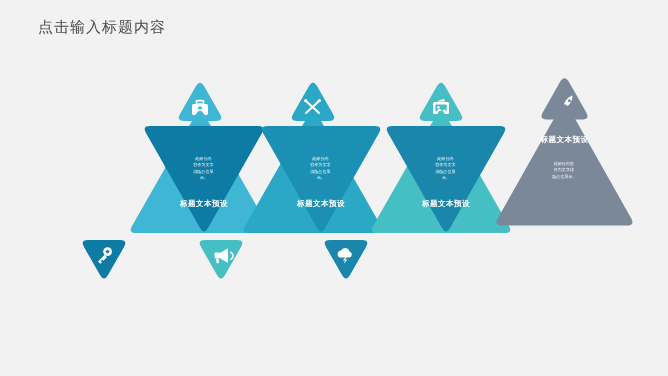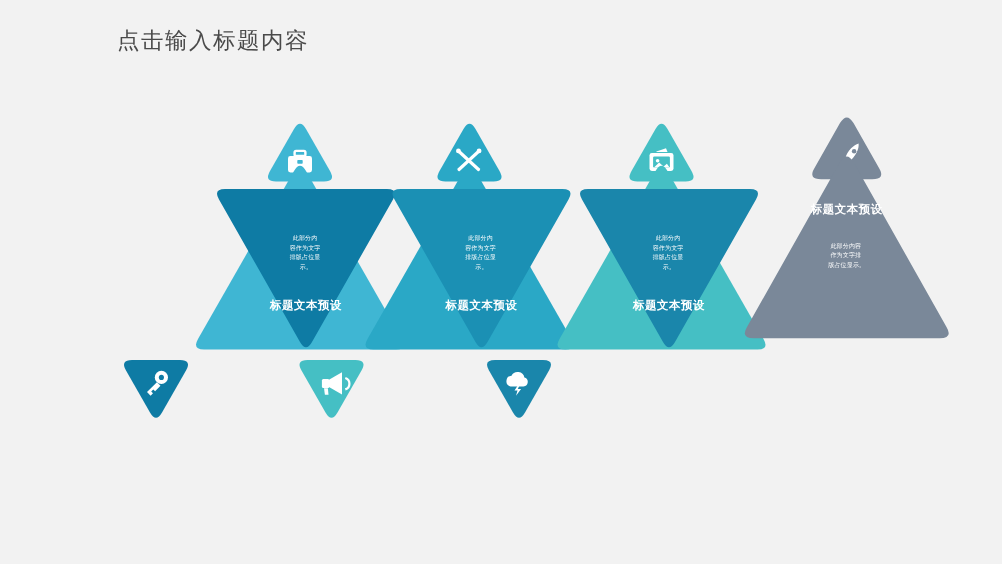--- a/index.html
+++ b/index.html
@@ -12,21 +12,20 @@
   }
   #slide{position:absolute;inset:0;background:#f2f2f2;}
 
   #page-title{
     position:absolute;
     left:38px; top:18px;
     font-size:15px;
     color:#4a4a4a;
     letter-spacing:1px;
     white-space:nowrap;
-    margin-left:40px;
   }
 
   #diagram{
     position:absolute;
     left:0; top:60px;
     width:668px; height:250px;
   }
   #diagram svg{display:block;width:668px;height:250px;overflow:visible;}
 
   .tri-title{

